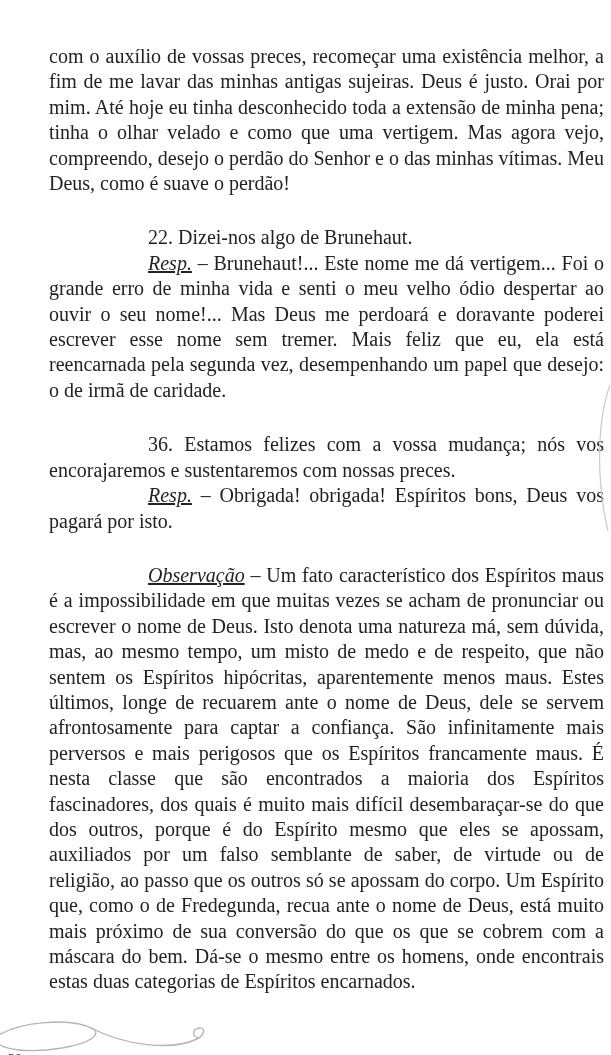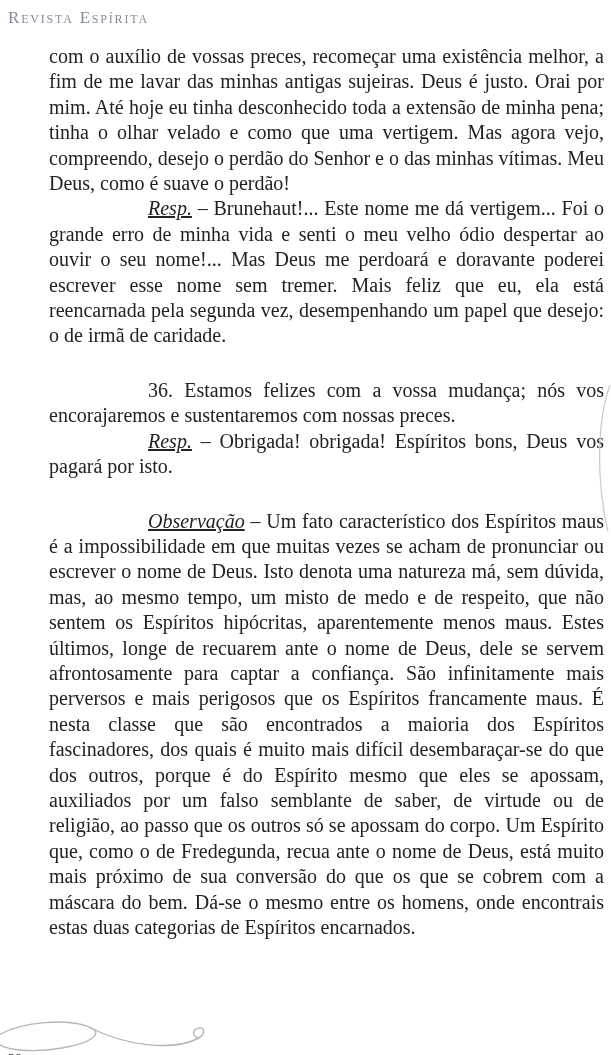--- a/index.html
+++ b/index.html
@@ -57,24 +57,24 @@
     top: 383px;
     overflow: visible;
   }
   svg path { fill: none; stroke: var(--flourish-color, #b5b5b5); }
 </style>
 </head>
 <body>
 
 <div class="page">
 
-  <div class="running-header">Revista Espírita</div>
 
   <div class="page-body">
       <p class="para"><span>com o auxílio de vossas preces, recomeçar uma existência melhor, a fim de me lavar das minhas antigas sujeiras. Deus é justo. Orai por mim. Até hoje eu tinha desconhecido toda a extensão de minha pena; tinha o olhar velado e como que uma vertigem. Mas agora vejo, compreendo, desejo o perdão do Senhor e o das minhas vítimas. Meu Deus, como é suave o perdão!</span></p>
+      <p class="para indent gap"><span>22. Dizei-nos algo de Brunehaut.</span></p>
       <p class="para indent"><span class="it">Resp.</span><span> – Brunehaut!... Este nome me dá vertigem... Foi o grande erro de minha vida e senti o meu velho ódio despertar ao ouvir o seu nome!... Mas Deus me perdoará e doravante poderei escrever esse nome sem tremer. Mais feliz que eu, ela está reencarnada pela segunda vez, desempenhando um papel que desejo: o de irmã de caridade.</span></p>
       <p class="para indent gap"><span>36. Estamos felizes com a vossa mudança; nós vos encorajaremos e sustentaremos com nossas preces.</span></p>
       <p class="para indent"><span class="it">Resp.</span><span> – Obrigada! obrigada! Espíritos bons, Deus vos pagará por isto.</span></p>
       <p class="para indent gap"><span class="it">Observação</span><span> – Um fato característico dos Espíritos maus é a impossibilidade em que muitas vezes se acham de pronunciar ou escrever o nome de Deus. Isto denota uma natureza má, sem dúvida, mas, ao mesmo tempo, um misto de medo e de respeito, que não sentem os Espíritos hipócritas, aparentemente menos maus. Estes últimos, longe de recuarem ante o nome de Deus, dele se servem afrontosamente para captar a confiança. São infinitamente mais perversos e mais perigosos que os Espíritos francamente maus. É nesta classe que são encontrados a maioria dos Espíritos fascinadores, dos quais é muito mais difícil desembaraçar-se do que dos outros, porque é do Espírito mesmo que eles se apossam, auxiliados por um falso semblante de saber, de virtude ou de religião, ao passo que os outros só se apossam do corpo. Um Espírito que, como o de Fredegunda, recua ante o nome de Deus, está muito mais próximo de sua conversão do que os que se cobrem com a máscara do bem. Dá-se o mesmo entre os homens, onde encontrais estas duas categorias de Espíritos encarnados.</span></p>
     </div>
 
   <svg class="margin-flourish" width="18" height="150" viewBox="0 0 18 150">
     <path d="M 17 2 C 4 38 3 98 15 148" stroke-width="1.2" style="stroke: var(--flourish-light, #cacaca);"></path>
   </svg>
 

